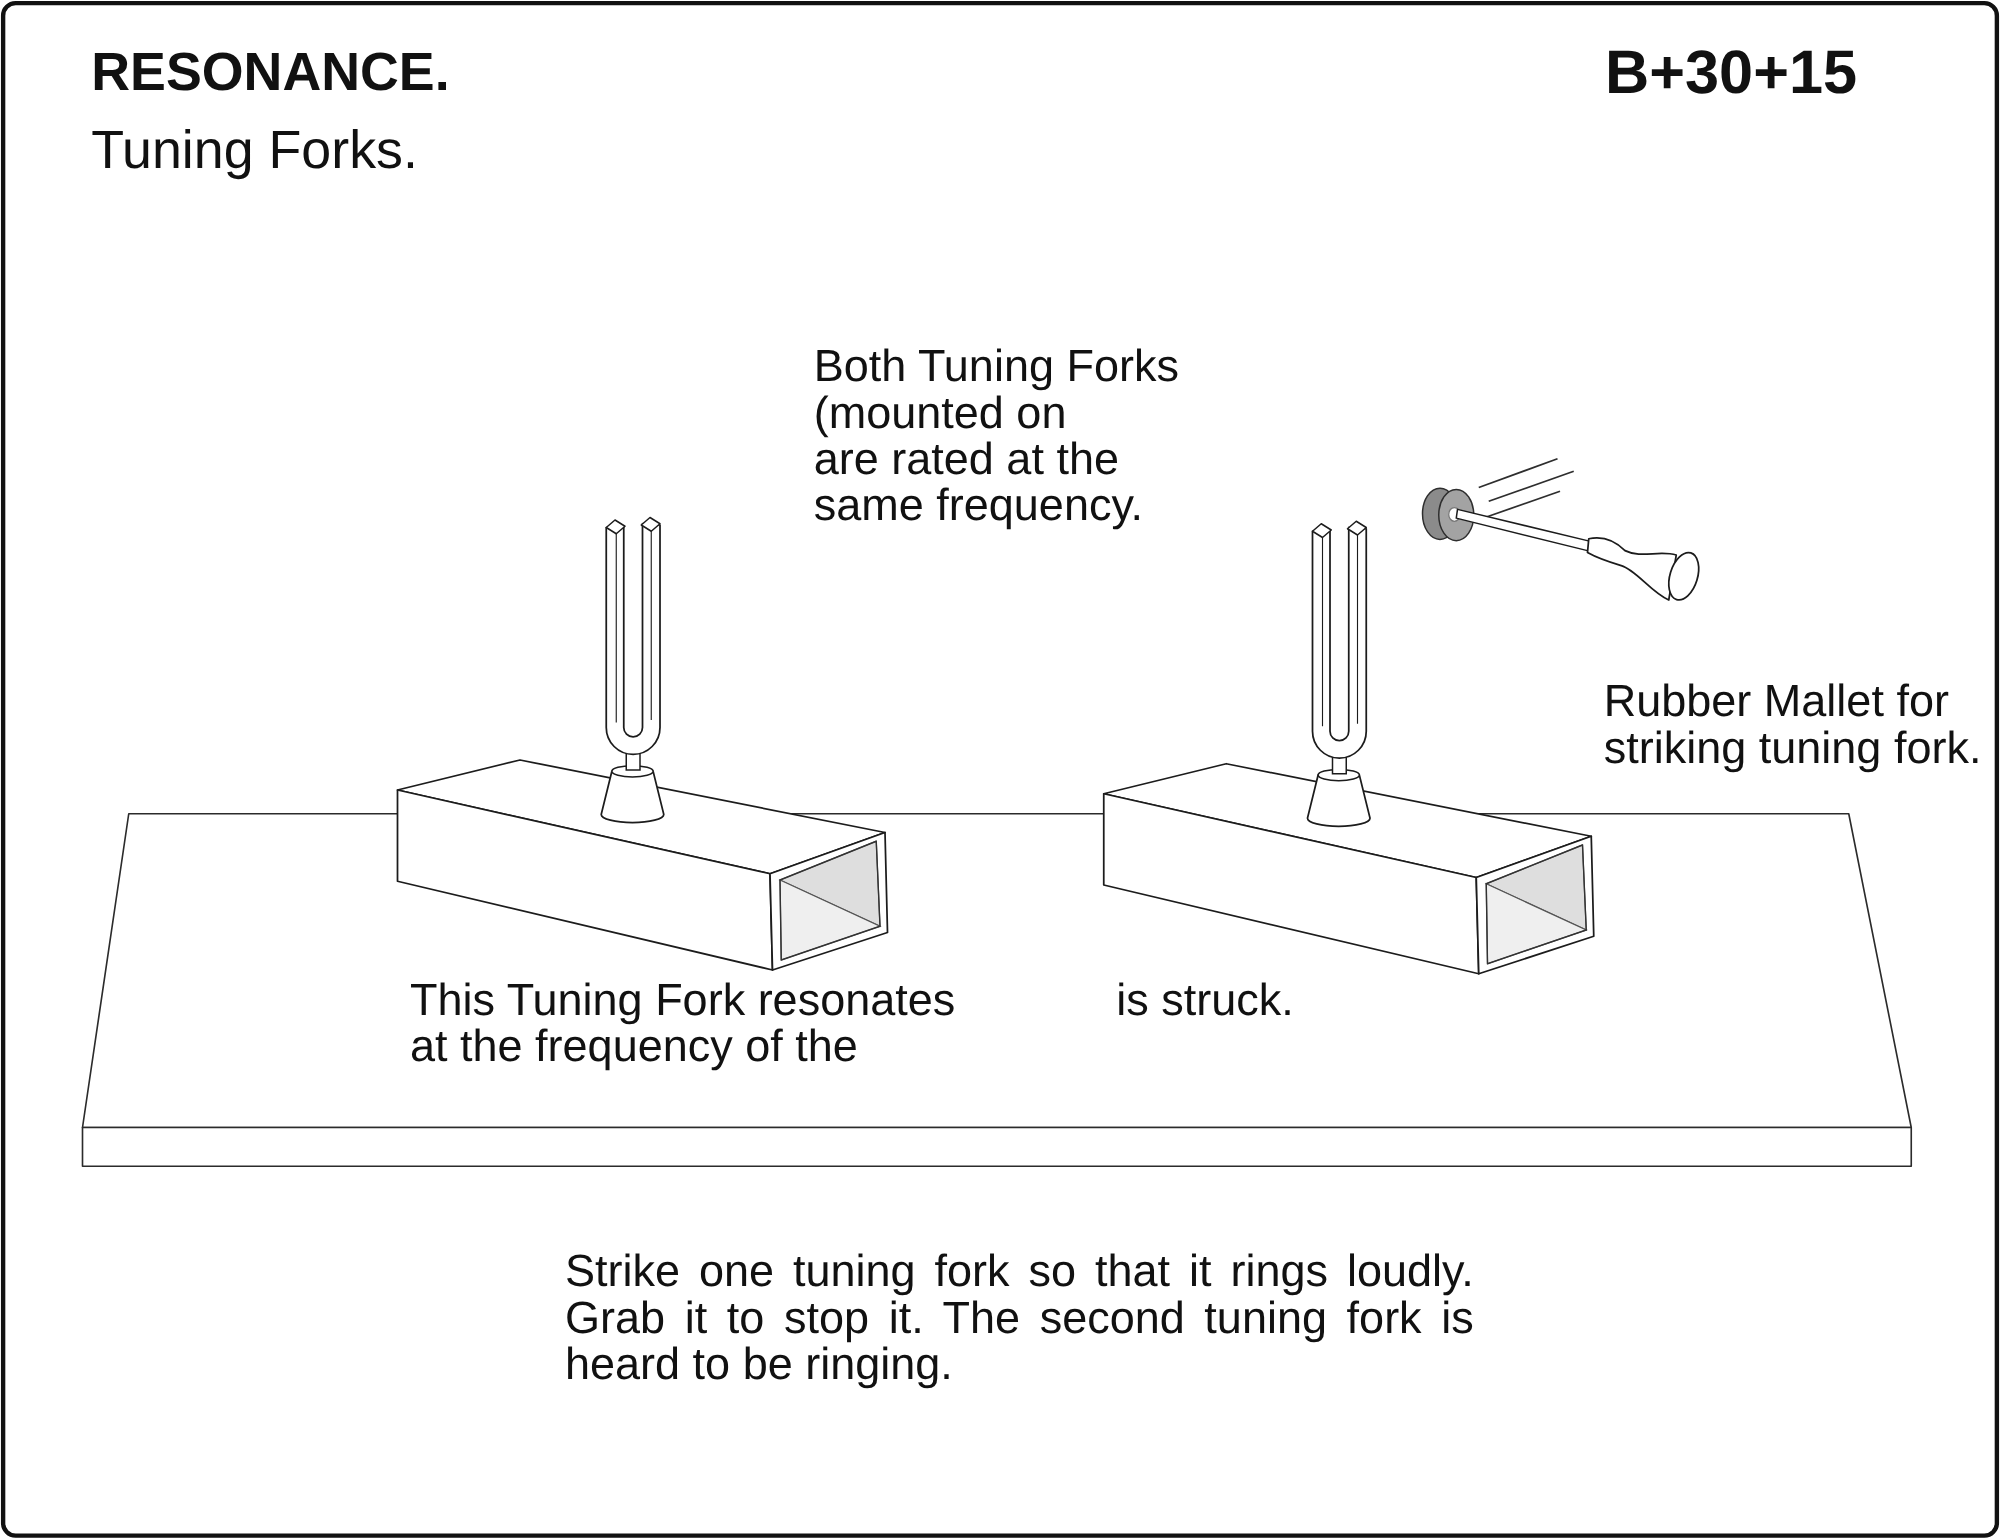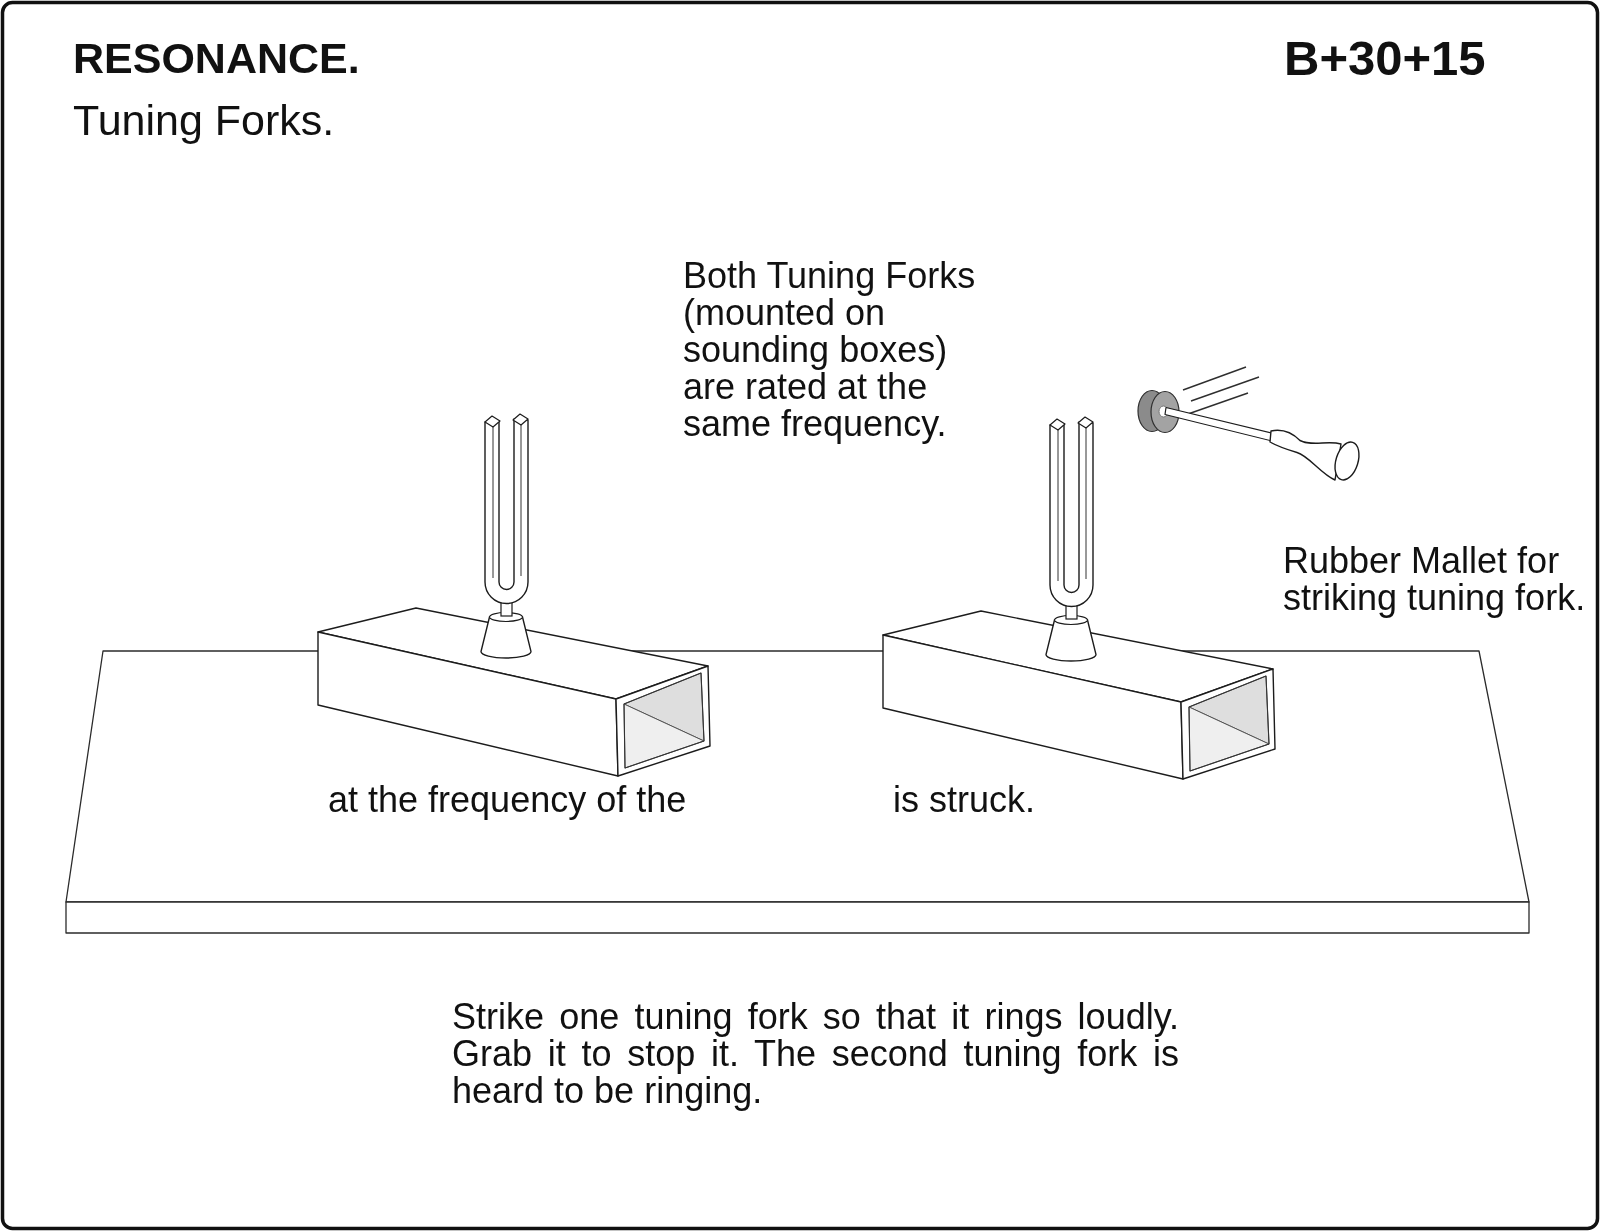--- a/index.html
+++ b/index.html
@@ -10,21 +10,21 @@
     background: #ffffff;
     font-family: "Liberation Sans", sans-serif;
     color: #111111;
     overflow: hidden;
   }
   .page svg { position: absolute; left: 0; top: 0; }
   .txt { position: absolute; font-size: 36px; line-height: 37px; white-space: nowrap; }
   .title    { left: 73px;  top: 33px;  font-size: 43px; line-height: 50px; font-weight: bold; }
   .subtitle { left: 73px;  top: 95px;  font-size: 43px; line-height: 50px; }
   .code     { left: 1284px; top: 30px; font-size: 49px; line-height: 56px; font-weight: bold; }
-  .both      { left: 651px;  top: 257px; margin-left: 32px; }
+  .both      { left: 651px;  top: 274px; }
   .malletlbl { left: 1283px; top: 542px; }
   .leftlbl   { left: 328px;  top: 781px; }
   .rightlbl  { left: 893px;  top: 781px; }
   .instr     { left: 431px;  top: 998px; width: 727px; margin-left: 21px; }
   .instr .line { white-space: normal; }
   .instr .just { text-align: justify; text-align-last: justify; }
 </style>
 </head>
 <body>
 
@@ -87,31 +87,31 @@
     <rect x="2.5" y="2.5" width="1595" height="1226" rx="10" fill="none" stroke="#111111" stroke-width="3.5"></rect>
   </svg>
 
   <div class="txt title">RESONANCE.</div>
   <div class="txt subtitle">Tuning Forks.</div>
   <div class="txt code">B+30+15</div>
 
   <div class="txt both">
     <div class="line">Both Tuning Forks</div>
     <div class="line">(mounted on</div>
-    <div class="line">sounding boxes)</div>
     <div class="line">are rated at the</div>
     <div class="line">same frequency.</div>
   </div>
 
   <div class="txt malletlbl">
     <div class="line">Rubber Mallet for</div>
     <div class="line">striking tuning fork.</div>
   </div>
 
   <div class="txt leftlbl">
+    <div class="line">This Tuning Fork resonates</div>
     <div class="line">at the frequency of the</div>
   </div>
 
   <div class="txt rightlbl">
     <div class="line">is struck.</div>
   </div>
 
   <div class="txt instr">
     <div class="line just">Strike one tuning fork so that it rings loudly.</div>
     <div class="line just">Grab it to stop it. The second tuning fork is</div>

